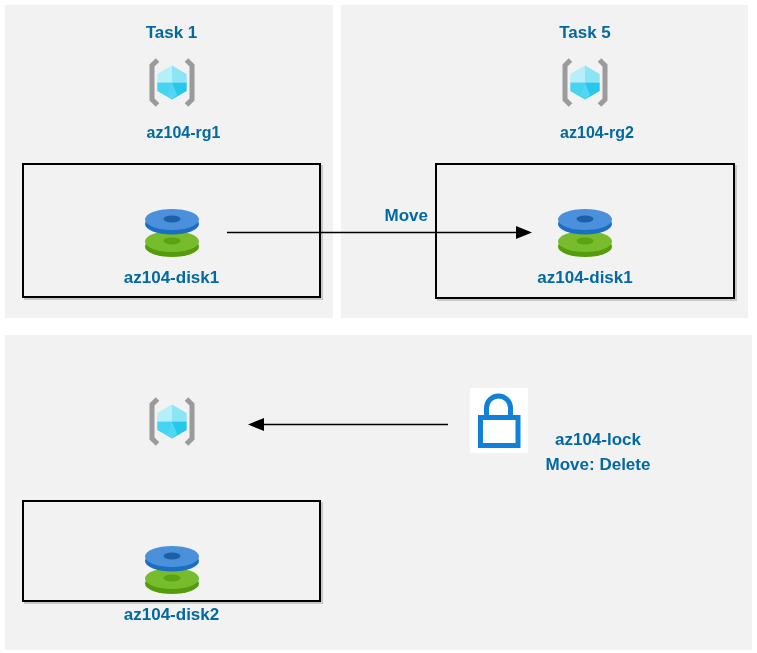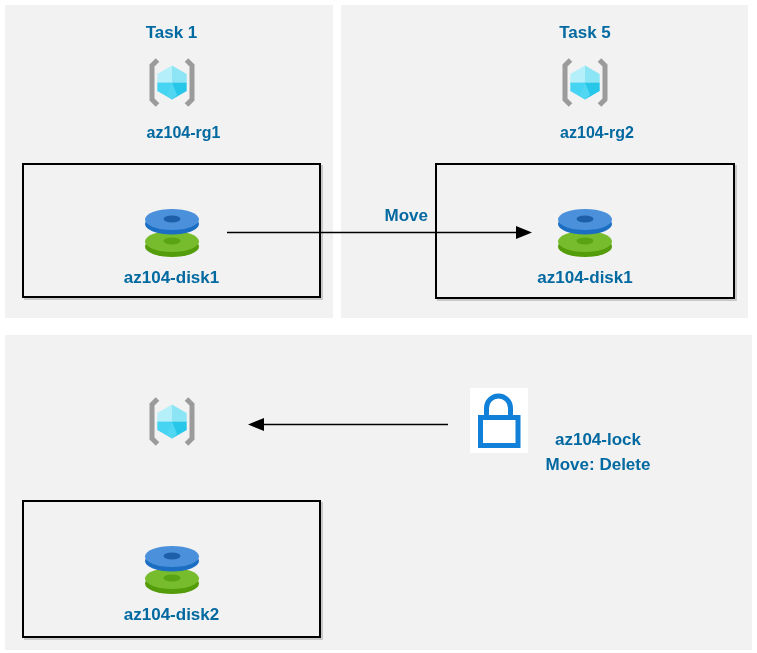--- a/index.html
+++ b/index.html
@@ -83,21 +83,21 @@
         <div class="disk-label">az104-disk1</div>
       </div>
     </div>
   </section>
 
   <section class="panel" style="left:5px;top:335px;width:747px;height:315px">
     <div class="col" style="left:17px;width:299px">
       <svg class="rg-icon" style="top:59px" width="57" height="55" viewBox="0 0 57 55">
           <use href="#rg-icon-def"></use>
         </svg>
-      <div class="rbox" style="top:165px;height:138px">
+      <div class="rbox" style="top:165px;height:102px">
         <svg class="disk-icon" width="57" height="53" viewBox="0 0 57 53">
             <use href="#disk-icon-def"></use>
           </svg>
         <div class="disk-label">az104-disk2</div>
       </div>
     </div>
   </section>
 
   <svg class="overlay" width="757" height="653" viewBox="0 0 757 653">
     <g>

